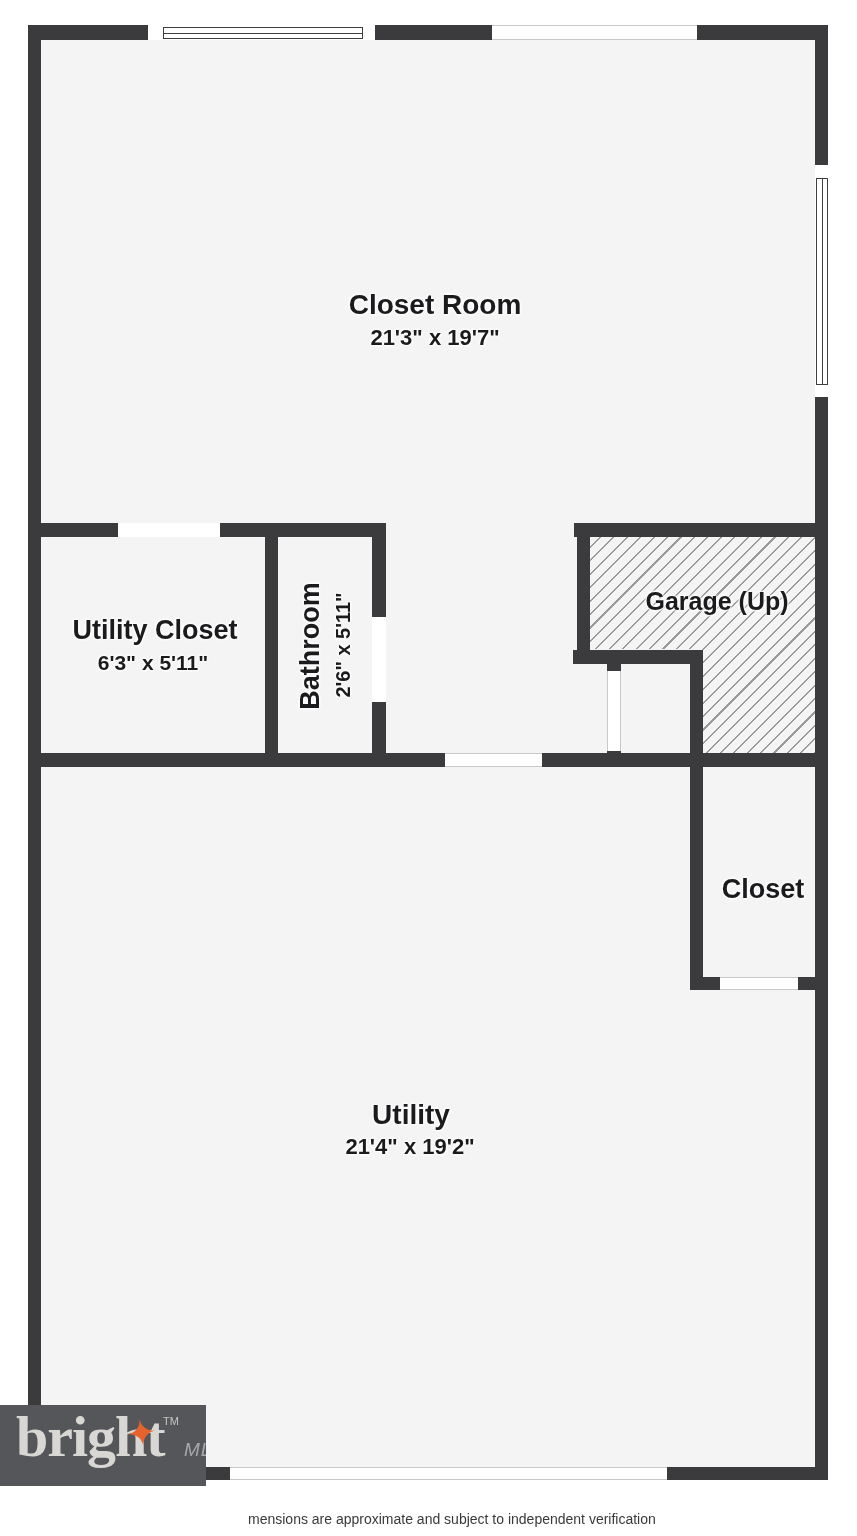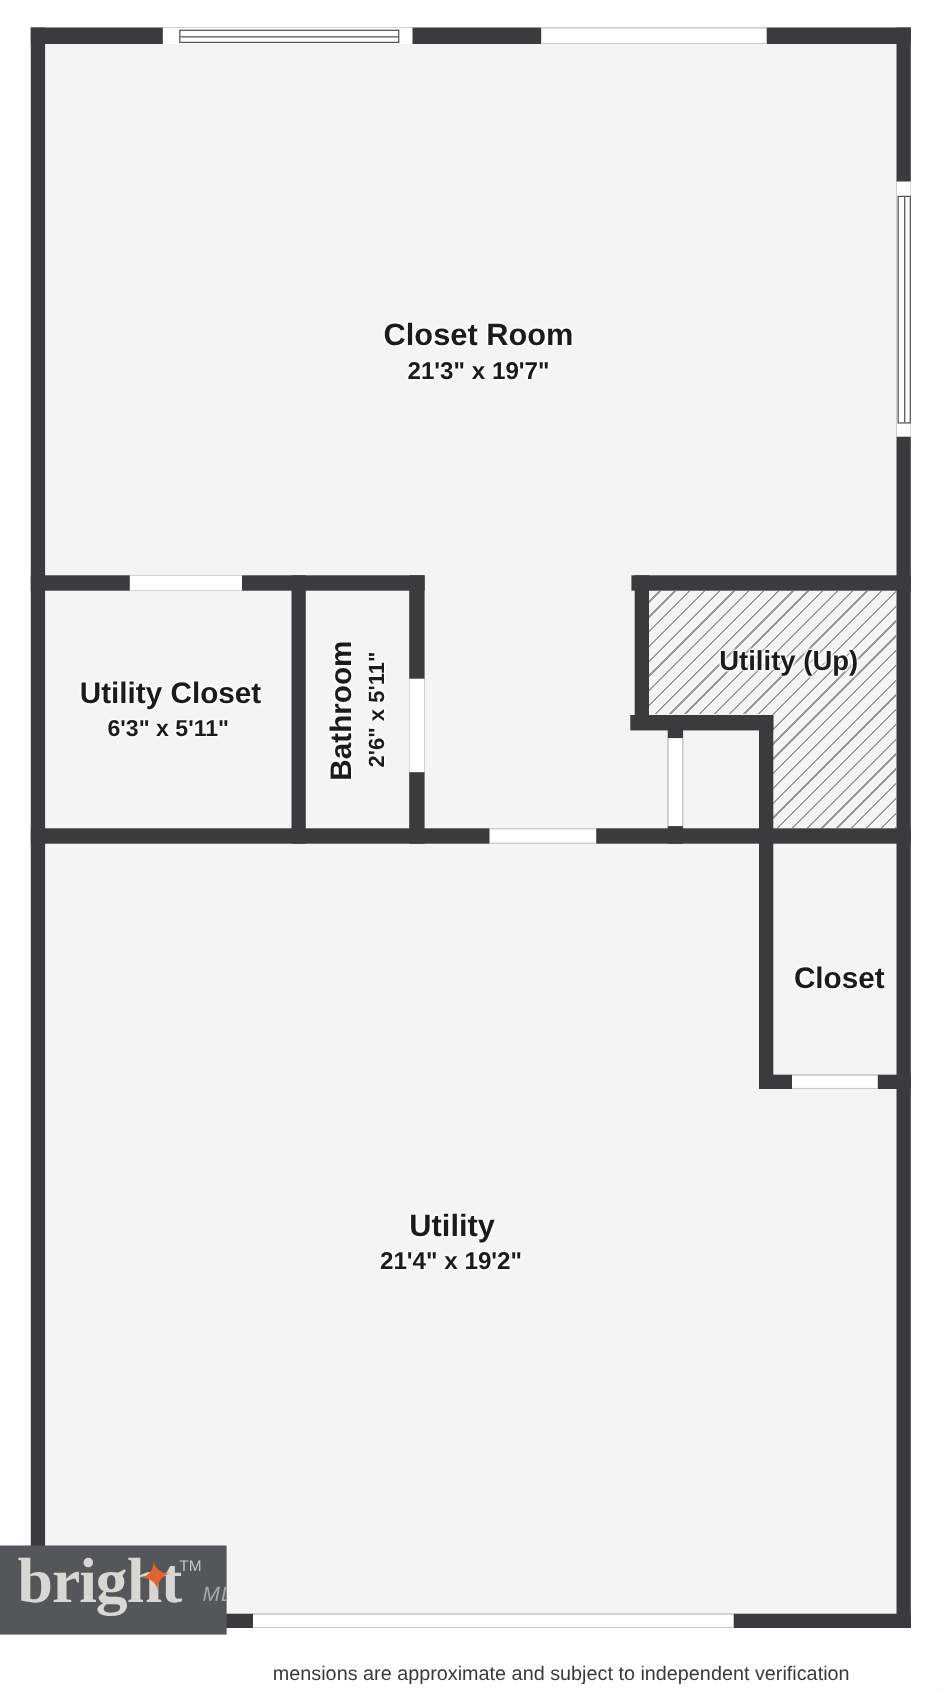--- a/index.html
+++ b/index.html
@@ -56,29 +56,29 @@
     font-family:"Liberation Serif", serif;font-weight:600;
     font-size:58px;color:var(--logo-text);letter-spacing:-1px;
   }
   .logo .star{
     position:absolute;left:126px;top:7px;
     font-family:"DejaVu Sans", sans-serif;
     font-size:37px;color:var(--logo-star);transform:rotate(-8deg);
   }
   .logo .tm{
     position:absolute;left:163px;top:10px;
-    font-size:14px;color:#c6c6c3;letter-spacing:0;
+    font-size:11px;color:#c6c6c3;letter-spacing:0;
   }
   .logo .mls{
     position:absolute;left:184px;top:34px;
     font-size:19px;font-weight:400;color:var(--logo-mls);letter-spacing:1px;font-style:italic;
   }
   .disclaimer{
     position:absolute;left:248px;top:1511px;z-index:7;
-    font-size:18px;color:var(--disclaimer-text);white-space:nowrap;
+    font-size:14px;color:var(--disclaimer-text);white-space:nowrap;
   }
 </style>
 </head>
 <body>
 
 <div class="abs floor" style="left:41px;top:39px;width:774px;height:1428px;"></div>
 
 <div class="abs room-area" style="left:41px;top:39px;width:774px;height:484px;"></div>
 <div class="abs room-area" style="left:41px;top:537px;width:224px;height:216px;"></div>
 <div class="abs room-area" style="left:278px;top:537px;width:94px;height:216px;"></div>
@@ -120,21 +120,21 @@
 
 <div class="lbl name" style="left:435px;top:305px;font-size:28px;">Closet Room</div>
 <div class="lbl dims" style="left:435px;top:338px;font-size:22px;">21'3" x 19'7"</div>
 
 <div class="lbl name" style="left:155px;top:631px;text-align:right;">Utility Closet</div>
 <div class="lbl dims" style="left:153px;top:663px;">6'3" x 5'11"</div>
 
 <div class="lbl name rot" style="left:311px;top:646px;">Bathroom</div>
 <div class="lbl dims rot" style="left:343px;top:645px;font-size:20px;">2'6" x 5'11"</div>
 
-<div class="lbl name" style="left:717px;top:602px;font-size:25px;">Utility (Up)</div>
+<div class="lbl name" style="left:717px;top:602px;font-size:25px;">Garage (Up)</div>
 
 <div class="lbl name" style="left:763px;top:890px;">Closet</div>
 
 <div class="lbl name" style="left:411px;top:1115px;font-size:28px;">Utility</div>
 <div class="lbl dims" style="left:410px;top:1147px;font-size:22px;">21'4" x 19'2"</div>
 
 <div class="abs logo">
   <span class="bright">bright</span>
   <span class="star">✦</span>
   <span class="tm">TM</span>

